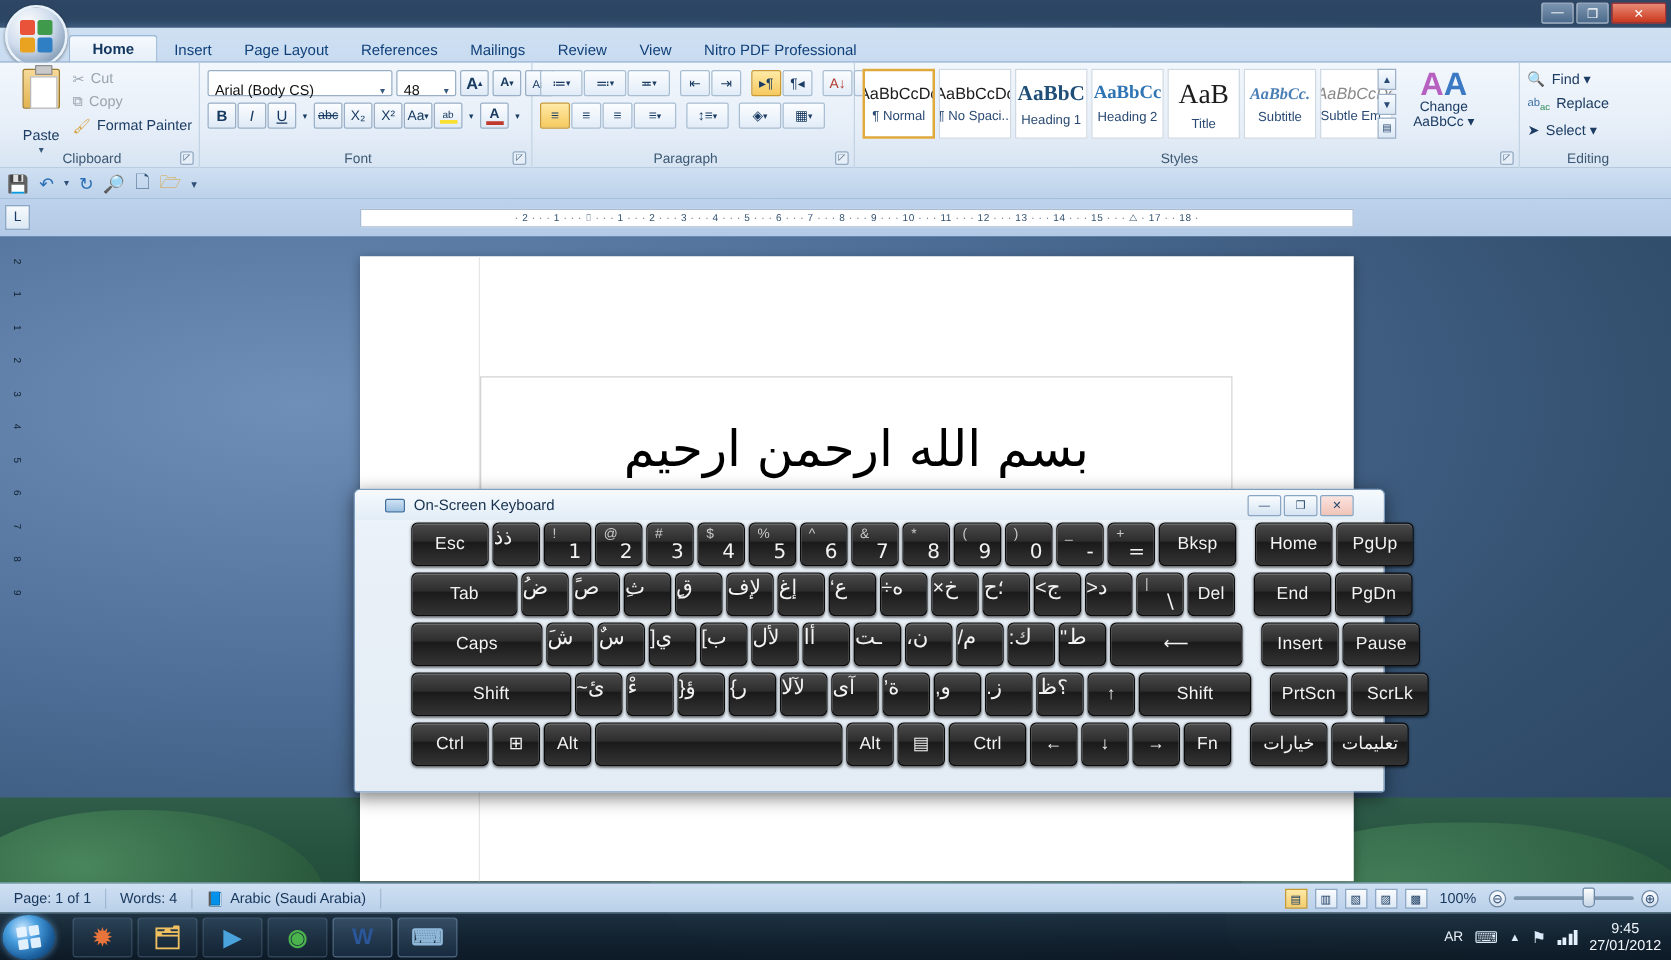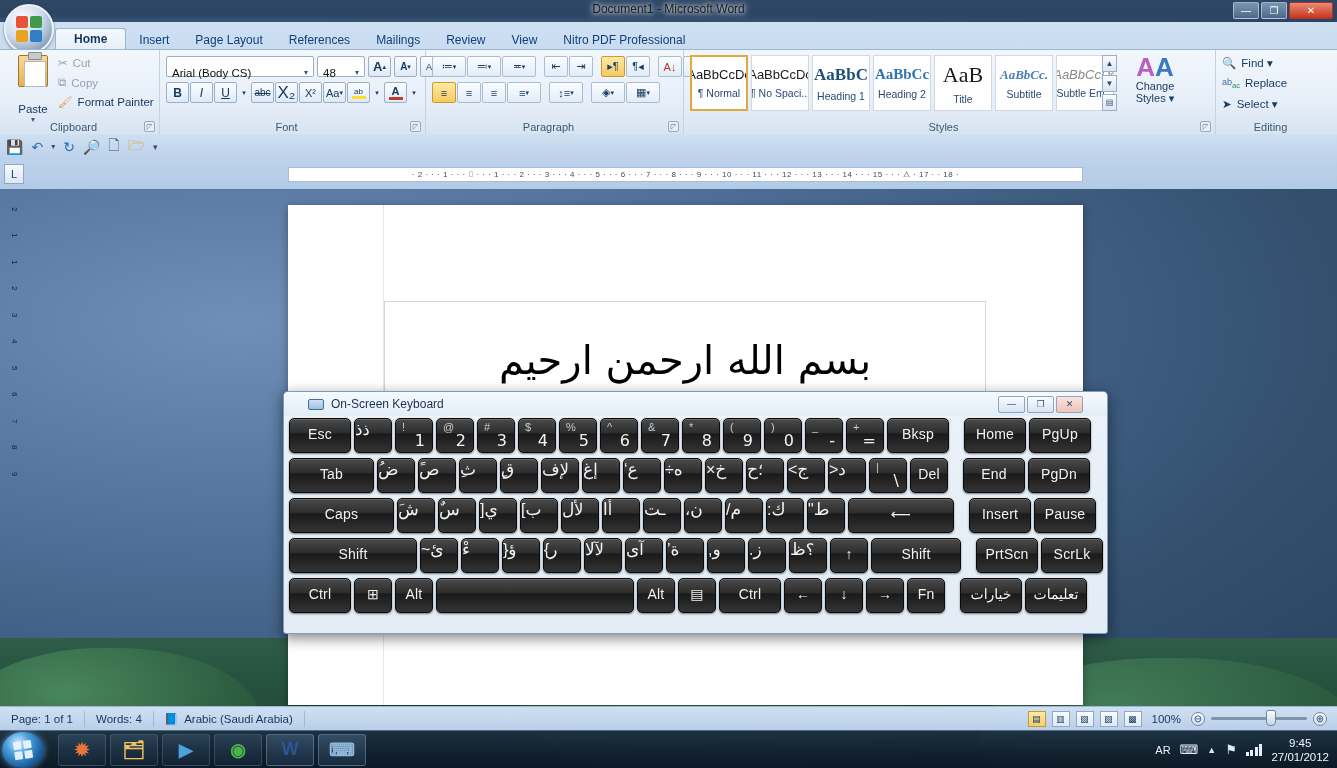--- a/index.html
+++ b/index.html
@@ -246,21 +246,21 @@
   .osk-title-text{font-size:12px;color:#17324e;}
   .kbd-ic{width:16px;height:11px;border:1px solid #3f6f9e;border-radius:2px;
     background:linear-gradient(180deg,#cfe2f4,#9dc0e0);display:block;}
   .osk-btns{margin-left:auto;display:flex;gap:2px;}
   .osk-b{width:27px;height:17px;border:1px solid #8aa6c2;border-radius:2px;
     background:linear-gradient(180deg,#f9fcff,#d6e4f2);display:flex;align-items:center;justify-content:center;
     font-size:9px;color:#2c4c70;}
   .osk-b.close{background:linear-gradient(180deg,#fbe3de,#f0c3b8);}
 
   .keys{position:absolute;left:5px;top:26px;}
-  .krow{position:absolute;display:flex;gap:3px;}
+  .krow{position:absolute;display:flex;gap:3px;margin-left:40px;}
   .key{
     height:35px;border-radius:5px;
     background:linear-gradient(180deg,#4a4a4a 0%,#2d2d2d 42%,#1a1a1a 45%,#343434 100%);
     border:1px solid #0b0b0b;
     box-shadow:inset 0 1px 0 rgba(255,255,255,.18), 0 1px 2px rgba(0,0,0,.5);
     color:#f2f2f2; position:relative; overflow:hidden;
   }
   .key .lbl{
     position:absolute;left:7px;top:5px;font-size:15px;letter-spacing:.2px;
   }
@@ -304,21 +304,20 @@
 <div class="wall-top-dark"></div>
 <div class="wall-green">
   <div class="wall-leaf" style="left:-40px;top:10px;width:300px;height:150px;"></div>
   <div class="wall-leaf" style="left:520px;top:-20px;width:420px;height:170px;opacity:.6;"></div>
   <div class="wall-leaf" style="left:980px;top:20px;width:380px;height:160px;opacity:.7;"></div>
 </div>
 
 <div id="word-window">
 
   <div class="title-bar">
-    <div class="title-text">Document1 - Microsoft Word</div>
     <div class="win-btns">
       <div class="win-btn">—</div>
       <div class="win-btn">❐</div>
       <div class="win-btn close">✕</div>
     </div>
   </div>
 
   <div class="ribbon-area">
 
     <div class="orb">
@@ -399,21 +398,21 @@
           <div class="sq-btn framed">
               <u>U</u>
             </div>
           <div class="sq-btn" style="width:12px;">
               <span style="font-size:7px;">▾</span>
             </div>
           <div class="sq-btn framed">
               <s style="font-size:10px;">abc</s>
             </div>
           <div class="sq-btn framed">
-              <span style="font-size:17px;">X₂</span>
+              <span style="font-size:11px;">X₂</span>
             </div>
           <div class="sq-btn framed">
               <span style="font-size:11px;">X²</span>
             </div>
           <div class="sq-btn framed">
               <span style="font-size:11px;">Aa</span>
               <span style="font-size:7px;">▾</span>
             </div>
           <div class="sq-btn framed" style="flex-direction:column;gap:0;">
             <span style="font-size:8px;">ab</span>
@@ -537,21 +536,21 @@
         <div class="style-scroll">
           <div class="ss-btn">▲</div>
           <div class="ss-btn">▼</div>
           <div class="ss-btn">▤</div>
         </div>
         <div class="change-styles">
           <div class="cs-glyph">
             <span style="color:#b660c0;">A</span><span style="color:#3b79c4;">A</span>
           </div>
           <div class="cs-lbl">Change</div>
-          <div class="cs-lbl">Styles ▾</div>
+          <div class="cs-lbl">AaBbCc ▾</div>
         </div>
         <div class="group-label">Styles</div>
         <div class="dialog-launcher">◸</div>
       </div>
 
       <div class="group" id="g-editing">
         <div class="ed-items">
           <div class="ed-row">
             <span style="color:#4a6f95;">🔍</span>
             <span>Find ▾</span>

